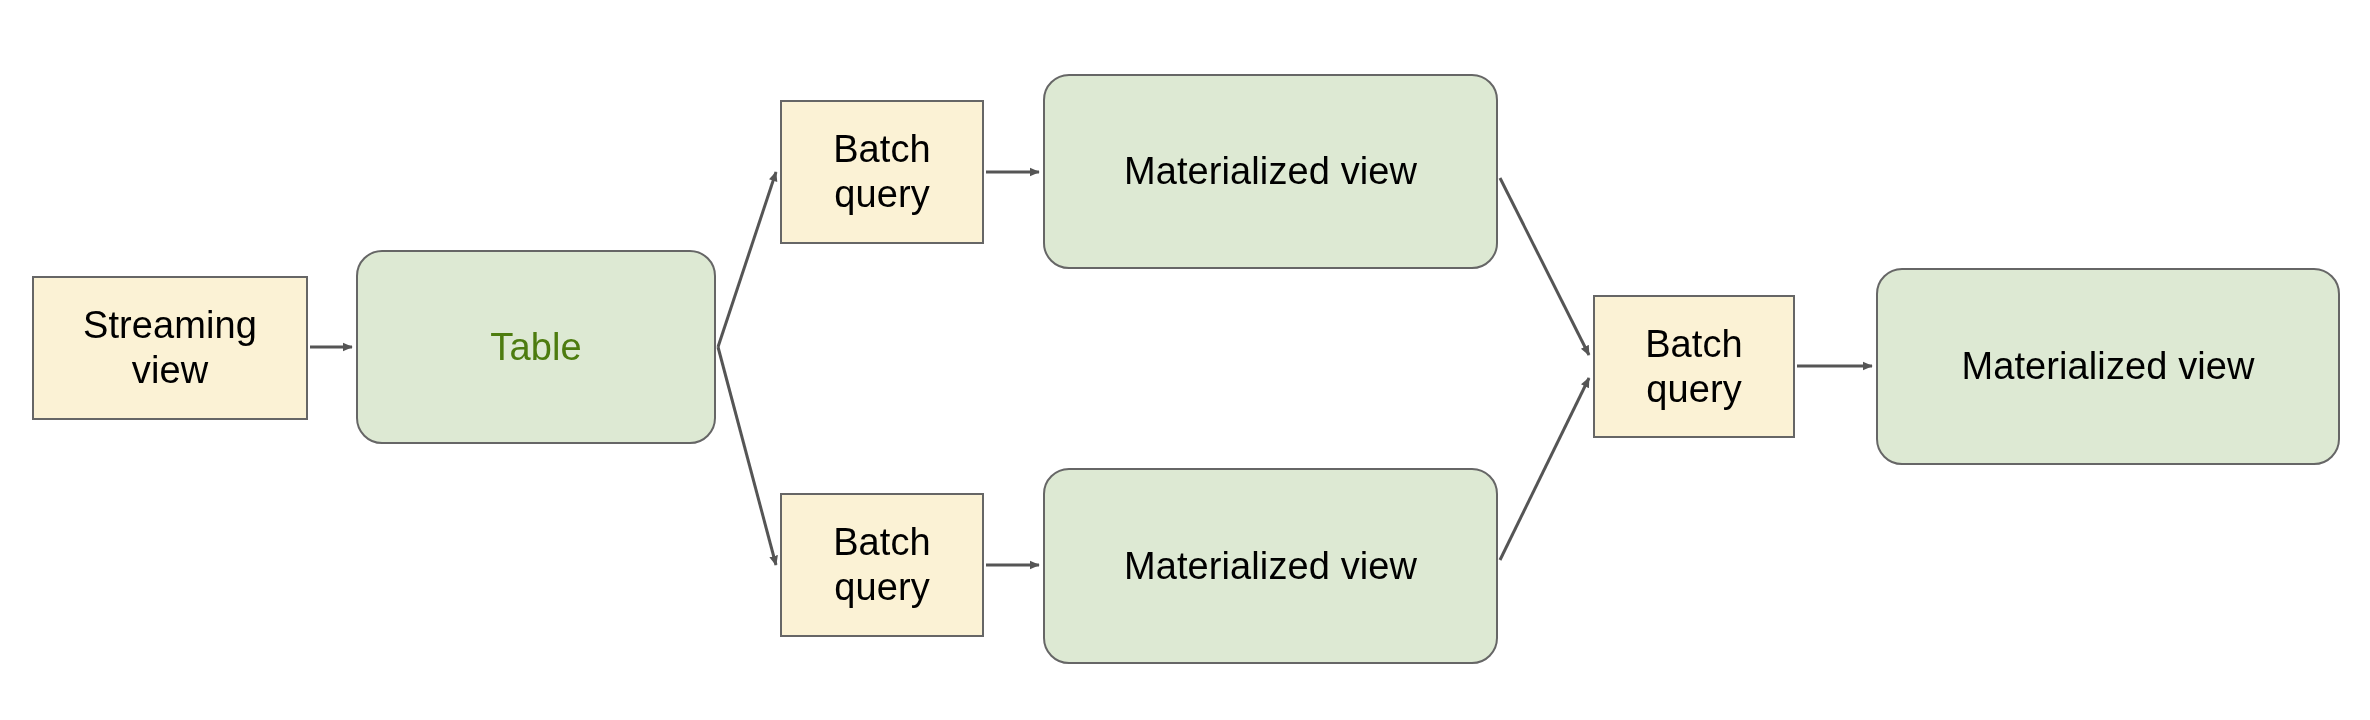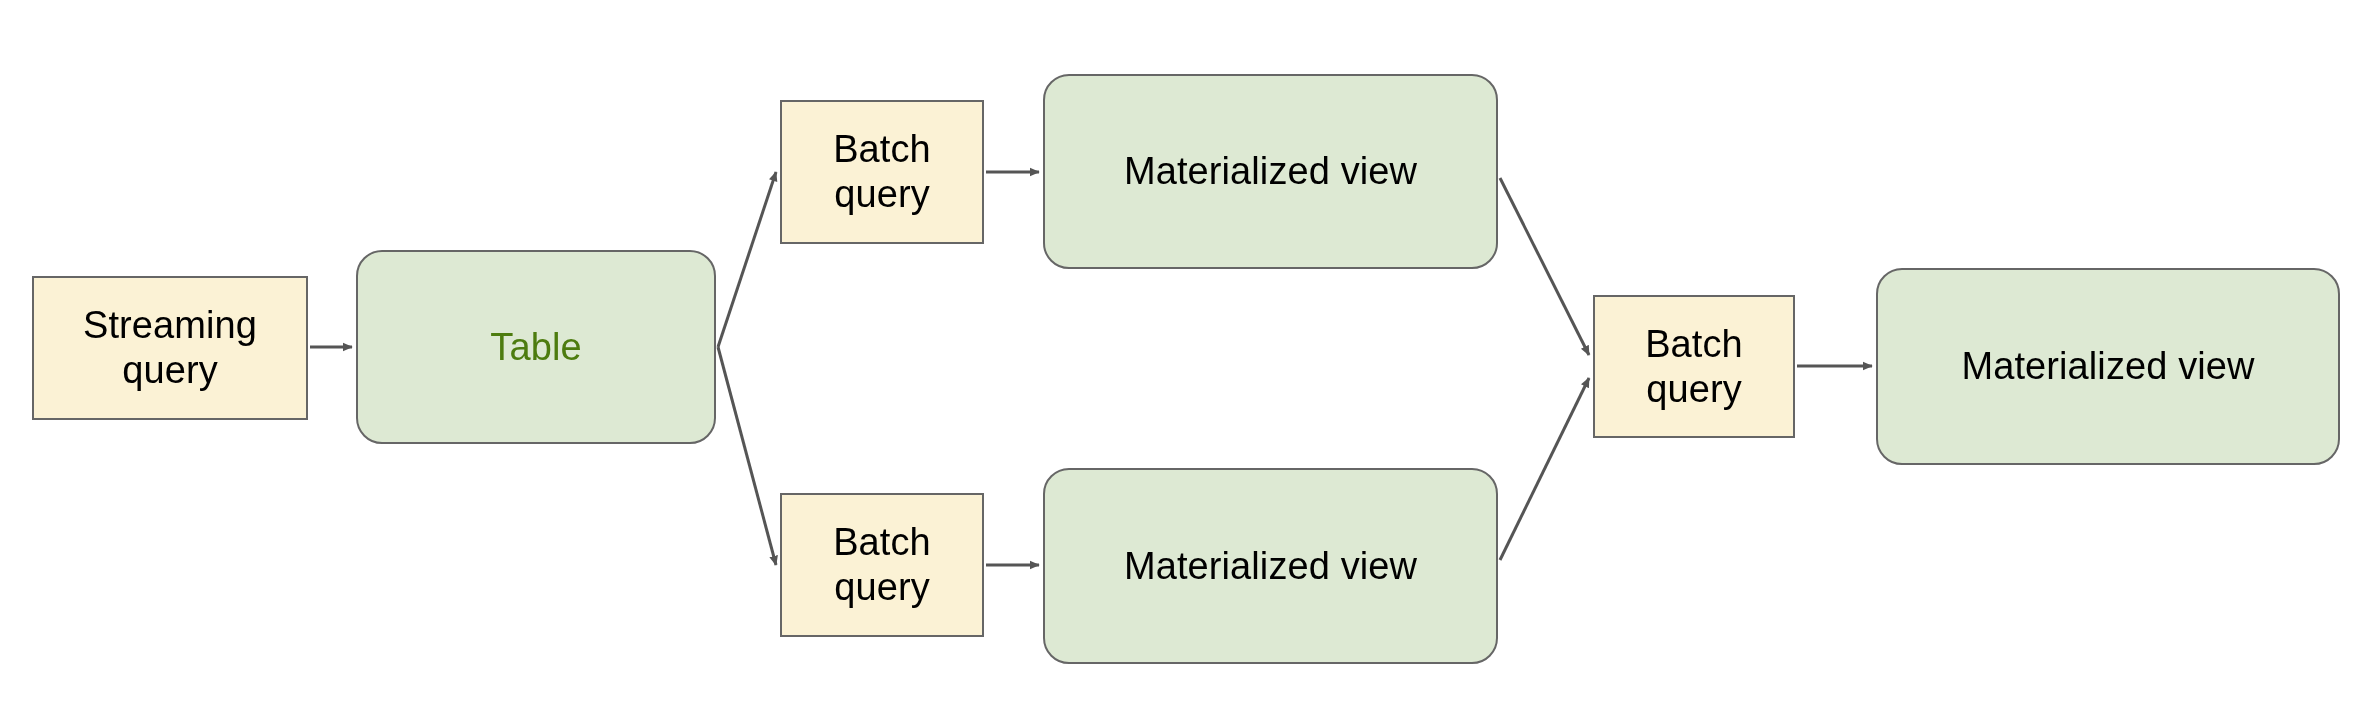--- a/index.html
+++ b/index.html
@@ -73,21 +73,21 @@
         <line x1="986" y1="172" x2="1039" y2="172" stroke="#555555" stroke-width="3" marker-end="url(#arrowhead)"></line>
         <line x1="986" y1="565" x2="1039" y2="565" stroke="#555555" stroke-width="3" marker-end="url(#arrowhead)"></line>
         <line x1="1500" y1="178" x2="1589" y2="355" stroke="#555555" stroke-width="3" marker-end="url(#arrowhead)"></line>
         <line x1="1500" y1="560" x2="1589" y2="378" stroke="#555555" stroke-width="3" marker-end="url(#arrowhead)"></line>
         <line x1="1797" y1="366" x2="1872" y2="366" stroke="#555555" stroke-width="3" marker-end="url(#arrowhead)"></line>
       </g>
   </svg>
 
   <div class="node process" style="left: 32px; top: 276px; width: 276px; height: 144px; background: rgb(251, 242, 213); border-color: rgb(102, 102, 102); color: rgb(0, 0, 0);">
     <span class="node-label">Streaming
-query</span>
+view</span>
   </div>
 
   <div class="node store" style="left: 356px; top: 250px; width: 360px; height: 194px; background: rgb(221, 233, 211); border-color: rgb(102, 102, 102); color: #4d7c0f;">
     <span class="node-label">Table</span>
   </div>
 
   <div class="node process" style="left: 780px; top: 100px; width: 204px; height: 144px; background: rgb(251, 242, 213); border-color: rgb(102, 102, 102); color: rgb(0, 0, 0);">
     <span class="node-label">Batch
 query</span>
   </div>

